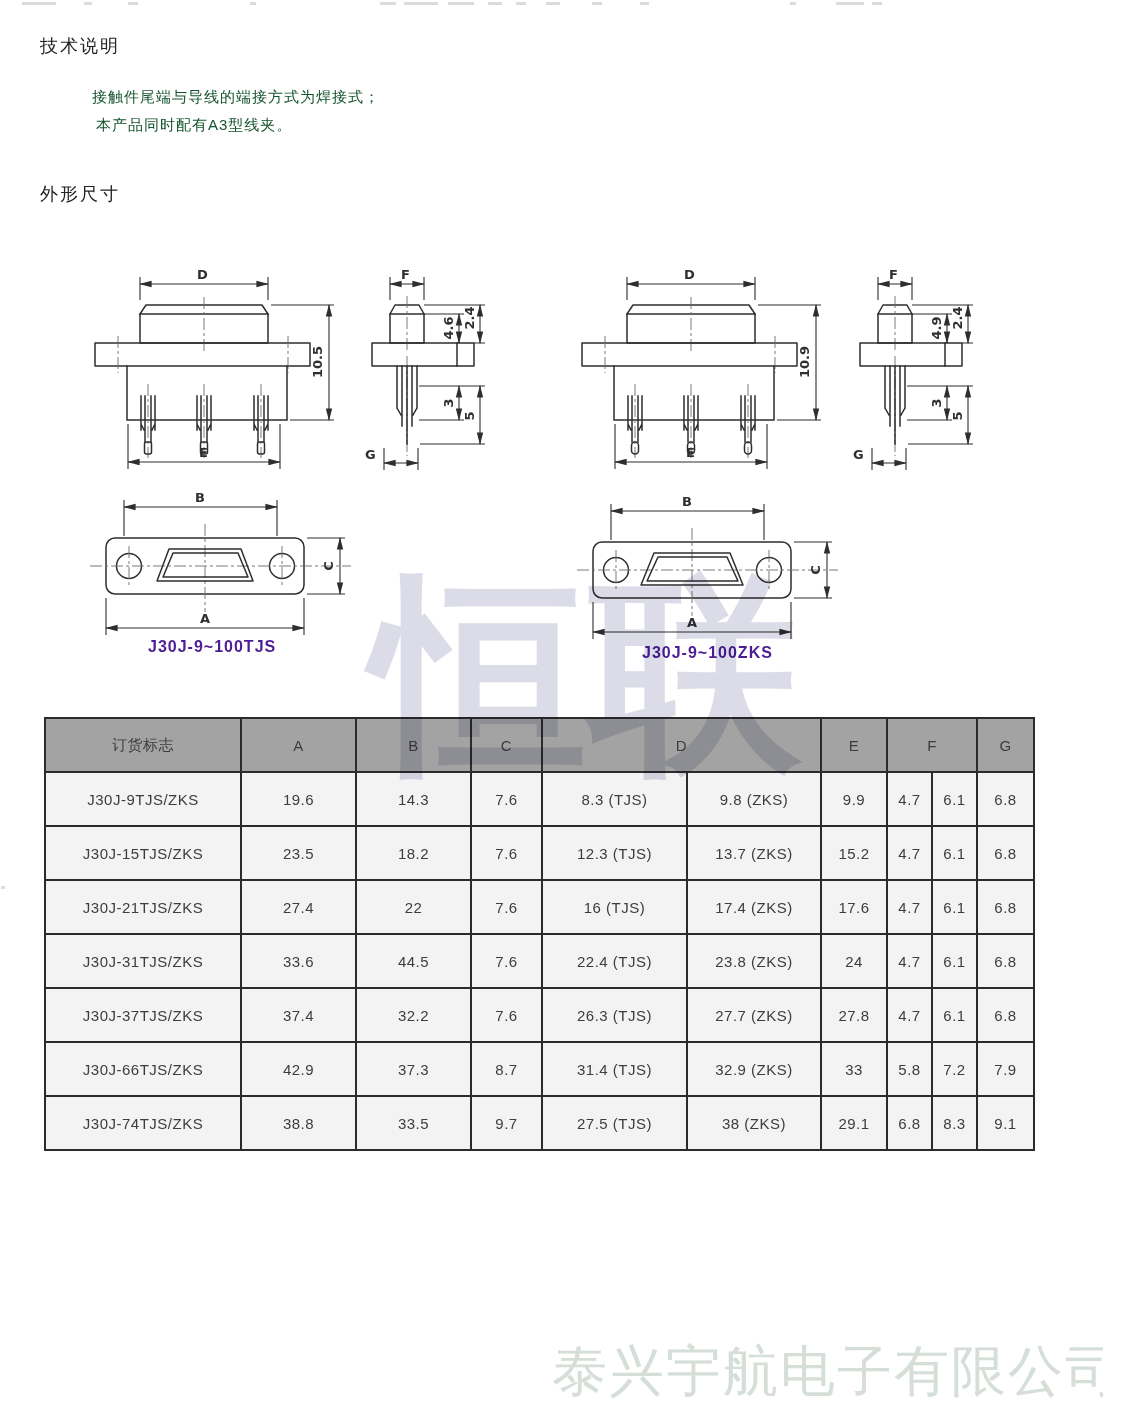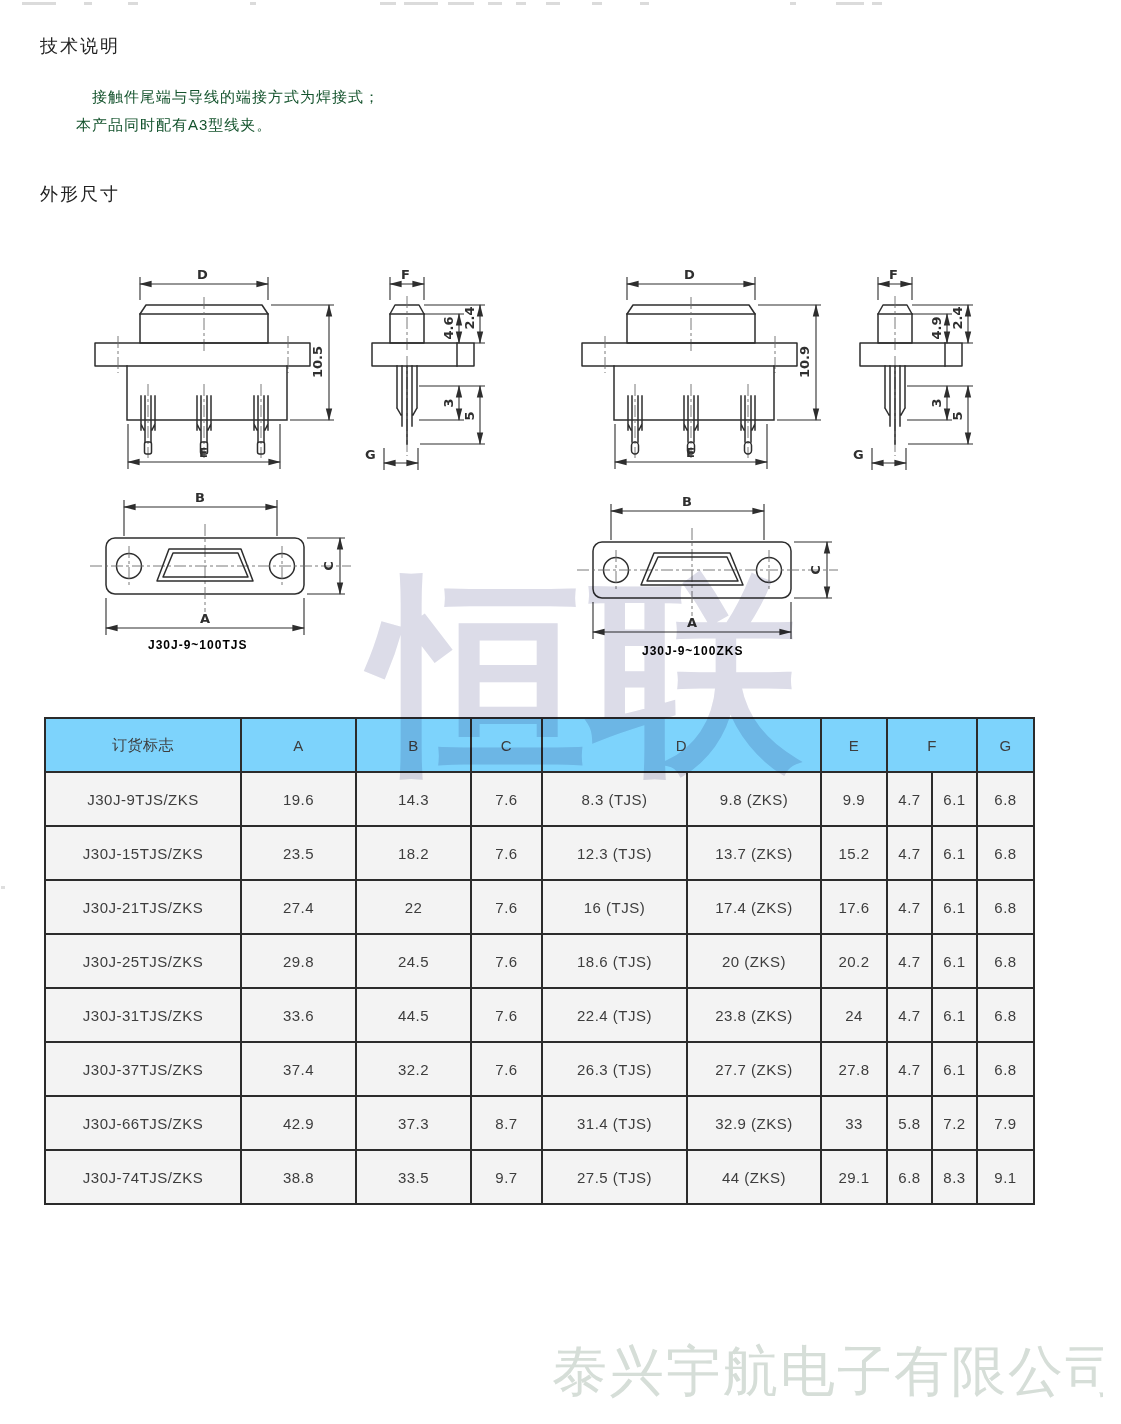--- a/index.html
+++ b/index.html
@@ -13,27 +13,27 @@
   
   .sec-title{font-size:18px;letter-spacing:2px;color:#222;}
   .note-line{font-size:15px;letter-spacing:1px;color:#14532d;}
 
   
   svg{overflow:visible;}
   .ln{stroke:#2e2e2e;stroke-width:1.5;fill:none;stroke-linejoin:round;stroke-linecap:square;}
   .dm{stroke:#2e2e2e;stroke-width:1.1;fill:none;}
   .cl{stroke:#6b6b6b;stroke-width:0.9;stroke-dasharray:12 3 3 3;fill:none;}
   .dlab{font-family:"DejaVu Sans",sans-serif;font-size:13px;font-weight:700;fill:#2f2f2f;}
-  .caption{font-size:12px;font-weight:700;letter-spacing:1px;color:#000000;}
+  .caption{font-size:16px;font-weight:700;letter-spacing:1px;color:#4c1d95;}
 
   
   .spec-table{border-collapse:collapse;table-layout:fixed;width:989px;}
   .spec-table th,.spec-table td{border:2px solid #2b2b2b;text-align:center;vertical-align:middle;
         font-size:15px;color:#3d3d3d;height:52px;padding:0 2px;letter-spacing:.5px;overflow:hidden;}
-  .spec-table th{background:#7dd3fc;font-weight:400;}
+  .spec-table th{background:#a3a3a3;font-weight:400;}
   .spec-table td{background:#f3f3f3;}
 
   
   .wm{position:absolute;pointer-events:none;mix-blend-mode:multiply;line-height:1;white-space:nowrap;}
   .wm-center{font-family:"DejaVu Serif","Liberation Serif",serif;font-weight:700;font-size:212px;letter-spacing:4px;}
   .wm-bottom{font-family:"DejaVu Serif","Liberation Serif",serif;font-weight:400;font-size:55px;letter-spacing:2px;}
 </style>
 </head>
 <body>
 
@@ -59,21 +59,21 @@
   <div class="art" style="left:546px;width:14px;"></div>
   <div class="art" style="left:592px;width:10px;"></div>
   <div class="art" style="left:640px;width:9px;"></div>
   <div class="art" style="left:790px;width:6px;"></div>
   <div class="art" style="left:836px;width:28px;"></div>
   <div class="art" style="left:872px;width:10px;"></div>
   <div class="art" style="left:1px;top:886px;width:4px;height:3px;opacity:.5;"></div>
 
   <div class="abs sec-title" style="left:40px;top:34px;">技术说明</div>
   <div class="abs note-line" style="left:92px;top:88px;">接触件尾端与导线的端接方式为焊接式；</div>
-  <div class="abs note-line" style="left:76px;top:116px;">本产品同时配有A3型线夹。</div>
+  <div class="abs note-line" style="left:96px;top:116px;">本产品同时配有A3型线夹。</div>
   <div class="abs sec-title" style="left:40px;top:182px;">外形尺寸</div>
 
   <svg class="abs" style="left:85px;top:256px;" width="260" height="220">
     <path class="dm" d="M55,44 V21 M183,44 V21"></path>
     <line class="dm" x1="55" y1="28" x2="183" y2="28" marker-start="url(#ar)" marker-end="url(#ar)"></line>
     <text class="dlab" x="112" y="23">D</text>
     <path class="ln" d="M61,49 L177,49 L183,58 L183,87 L55,87 L55,58 Z"></path>
     <path class="ln" d="M55,58 H183"></path>
     <path class="cl" d="M119,41 V96"></path>
     <rect class="ln" x="10" y="87" width="215" height="23"></rect>
@@ -267,32 +267,20 @@
           <td>22</td>
           <td>7.6</td>
           <td>16 (TJS)</td>
           <td>17.4 (ZKS)</td>
           <td>17.6</td>
           <td>4.7</td>
           <td>6.1</td>
           <td>6.8</td>
         </tr>
         <tr>
-          <td>J30J-25TJS/ZKS</td>
-          <td>29.8</td>
-          <td>24.5</td>
-          <td>7.6</td>
-          <td>18.6 (TJS)</td>
-          <td>20 (ZKS)</td>
-          <td>20.2</td>
-          <td>4.7</td>
-          <td>6.1</td>
-          <td>6.8</td>
-        </tr>
-        <tr>
           <td>J30J-31TJS/ZKS</td>
           <td>33.6</td>
           <td>44.5</td>
           <td>7.6</td>
           <td>22.4 (TJS)</td>
           <td>23.8 (ZKS)</td>
           <td>24</td>
           <td>4.7</td>
           <td>6.1</td>
           <td>6.8</td>
@@ -320,21 +308,21 @@
           <td>5.8</td>
           <td>7.2</td>
           <td>7.9</td>
         </tr>
         <tr>
           <td>J30J-74TJS/ZKS</td>
           <td>38.8</td>
           <td>33.5</td>
           <td>9.7</td>
           <td>27.5 (TJS)</td>
-          <td>44 (ZKS)</td>
+          <td>38 (ZKS)</td>
           <td>29.1</td>
           <td>6.8</td>
           <td>8.3</td>
           <td>9.1</td>
         </tr>
       </tbody>
   </table>
 
   <div class="wm wm-center" style="left: 374px; top: 568px; color: rgb(220, 220, 232);">恒联</div>
   <div class="wm wm-bottom" style="left: 552px; top: 1344px; color: rgb(214, 222, 216);">泰兴宇航电子有限公司</div>

